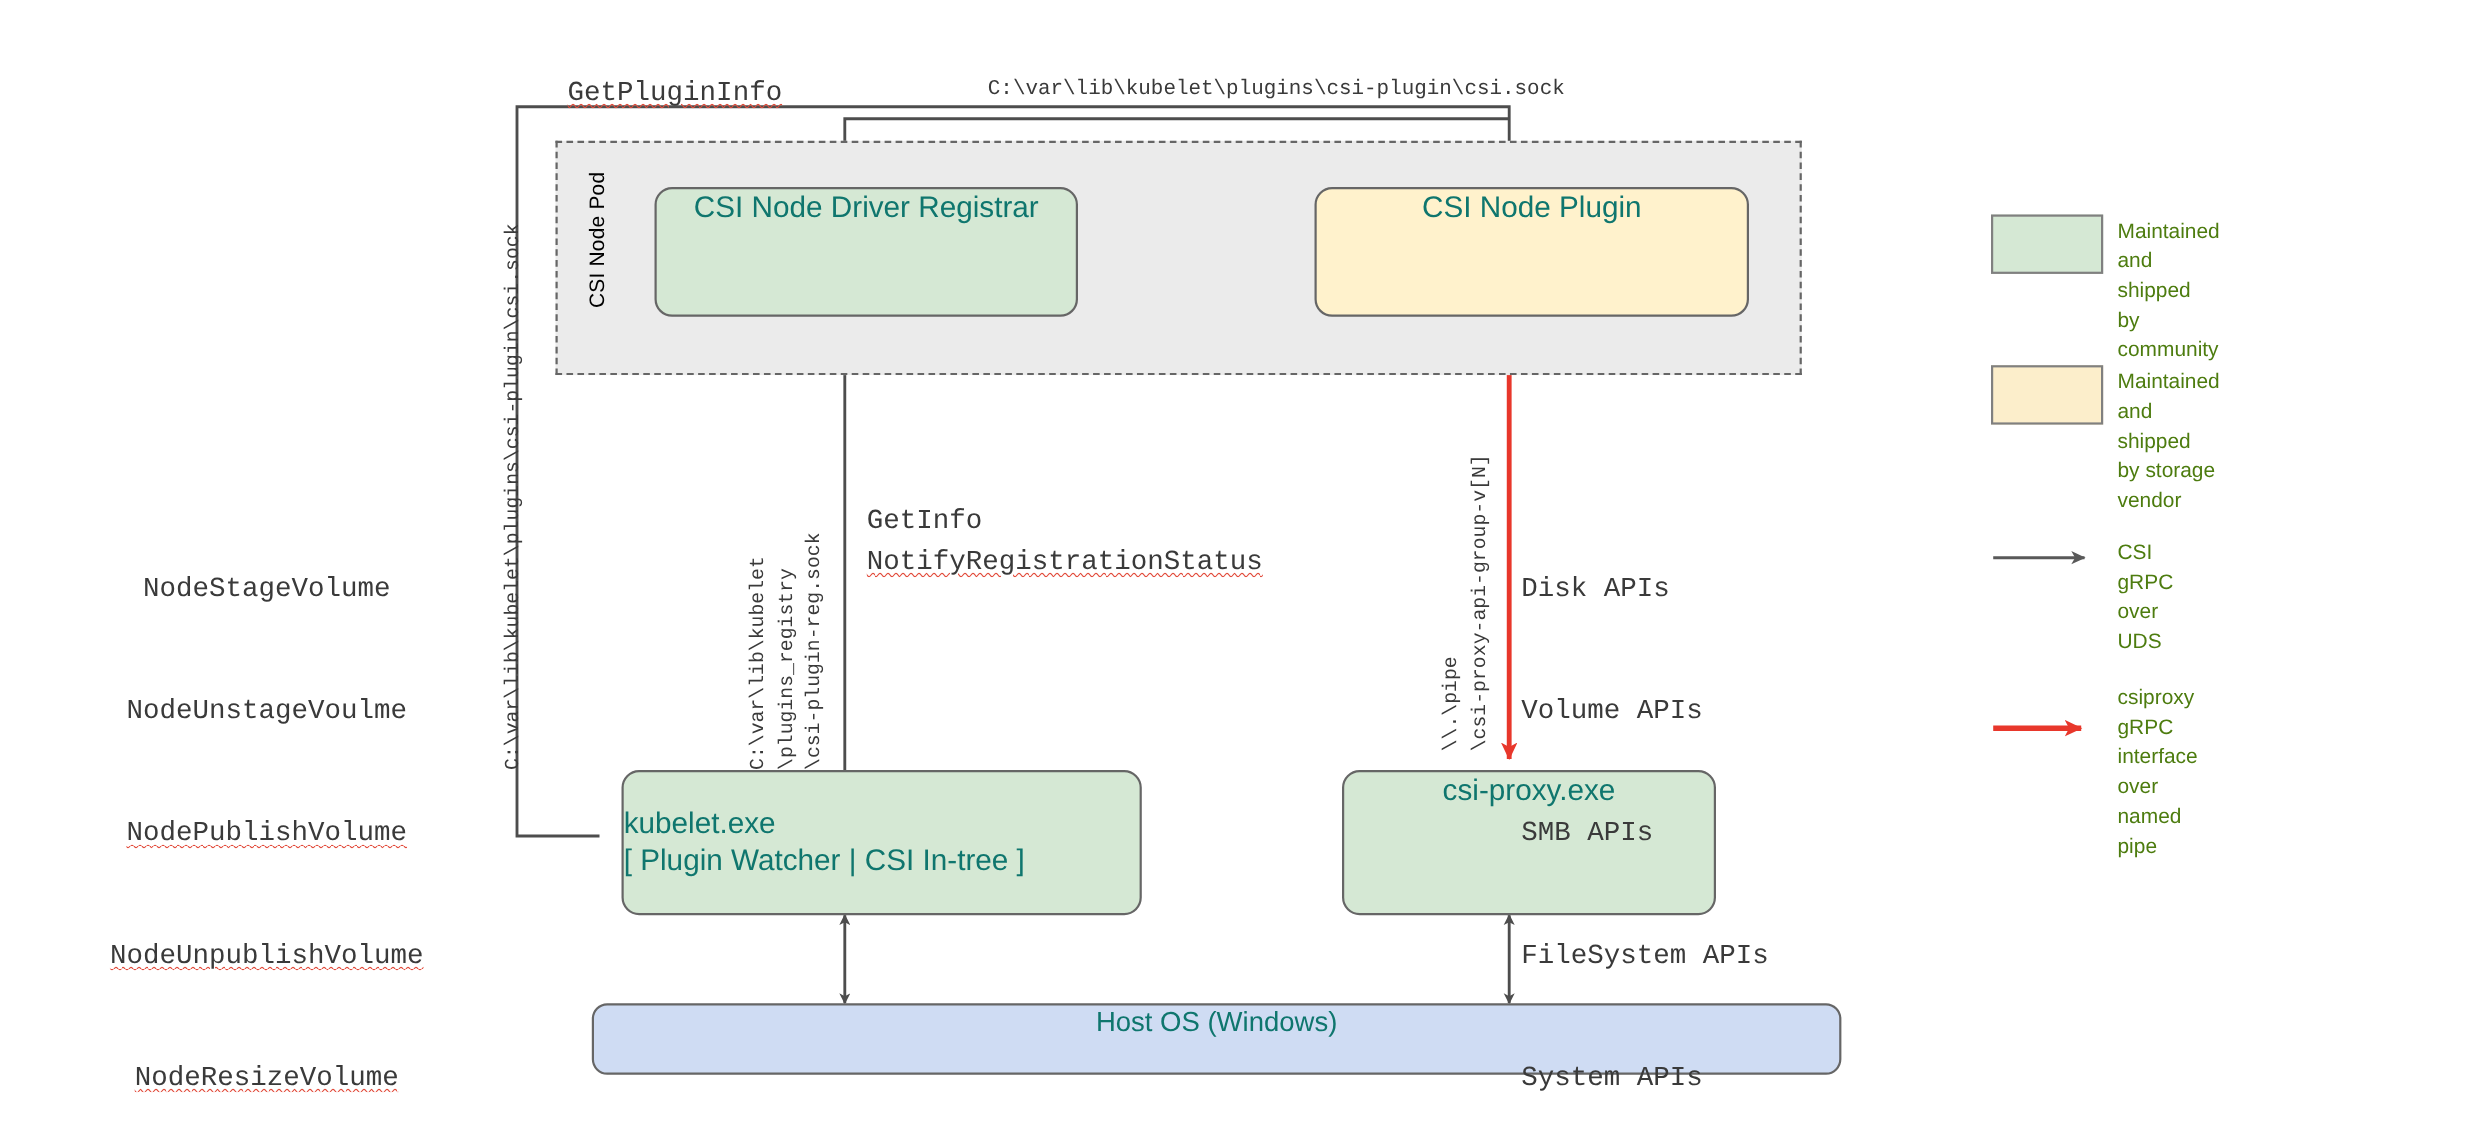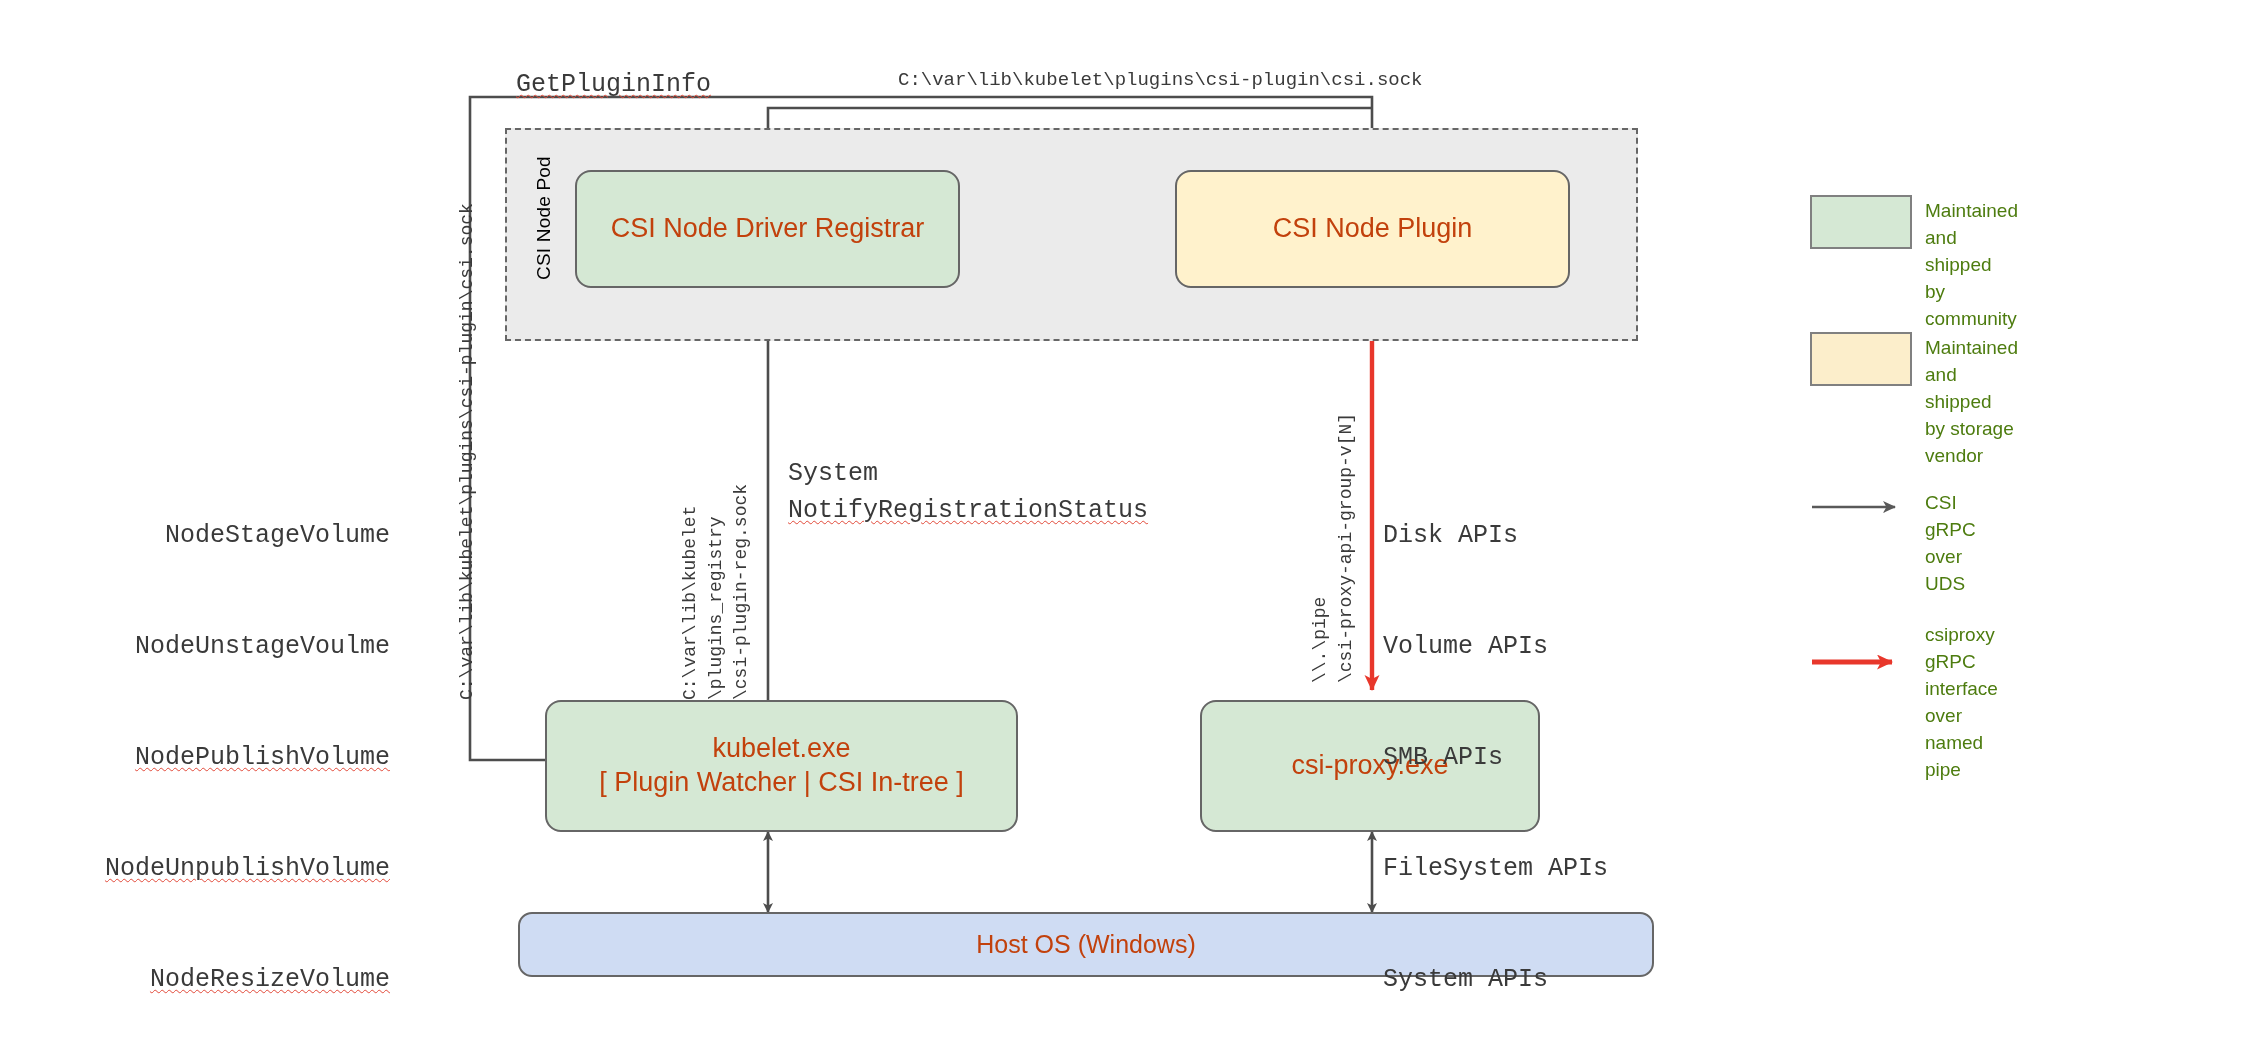--- a/index.html
+++ b/index.html
@@ -19,25 +19,26 @@
     position: absolute; left: 0; top: 0;
     width: 2252px; height: 1044px;
     pointer-events: none;
   }
   .node {
     position: absolute;
     box-sizing: border-box;
     border: 2px solid #666666;
     border-radius: 16px;
     display: flex;
-    align-items: center;
+    align-items: flex-start;
     justify-content: center;
     text-align: center;
-    color: #c2410c;
+    color: #0f766e;
     line-height: 1.25;
+    margin-left: 20px;
   }
   .node.green  { background: #d5e8d4; }
   .node.yellow { background: #fff2cc; }
   .node.blue   { background: #cfdcf3; border-radius: 14px; }
 
   .podbox {
     position: absolute;
     box-sizing: border-box;
     background: #ebebeb;
     border: 2px dashed #666666;
@@ -80,21 +81,21 @@
     font-size: 21px;
     line-height: 1.48;
     white-space: pre;
   }
   .leftlist {
     position: absolute;
     text-align: right;
     font-size: 21px;
     line-height: 1.48;
   }
-  .leftlist div { white-space: pre; }
+  .leftlist div { white-space: pre; text-align: center; }
 
   .legend { position: absolute; }
   .legend-sw {
     position: absolute;
     box-sizing: border-box;
     width: 102px; height: 54px;
     border: 2px solid #808080;
   }
   .legend-sw.green  { background: #d5e8d4; }
   .legend-sw.yellow { background: #fceecb; }
@@ -174,21 +175,21 @@
   <div class="lbl rot mono" style="left:455px; top:700px;">C:\var\lib\kubelet\plugins\csi-plugin\csi.sock</div>
 
   <div class="lbl rot mono" style="left:678px; top:700px;">C:\var\lib\kubelet
 \plugins_registry
 \csi-plugin-reg.sock</div>
 
   <div class="lbl rot mono" style="left:1308px; top:683px;">\\.\pipe
 \csi-proxy-api-group-v[N]</div>
 
   <div class="lbl" style="left:788px; top:455px; font-size:25px;">
-    <div class="mono">System</div>
+    <div class="mono">GetInfo</div>
     <div class="mono squiggle">NotifyRegistrationStatus</div>
   </div>
 
   <div class="leftlist mono" style="left:95px; top:443px; width:295px; font-size:25px;">
     <div>NodeStageVolume</div>
     <div>NodeUnstageVoulme</div>
     <div class="squiggle">NodePublishVolume</div>
     <div class="squiggle">NodeUnpublishVolume</div>
     <div class="squiggle">NodeResizeVolume</div>
     

